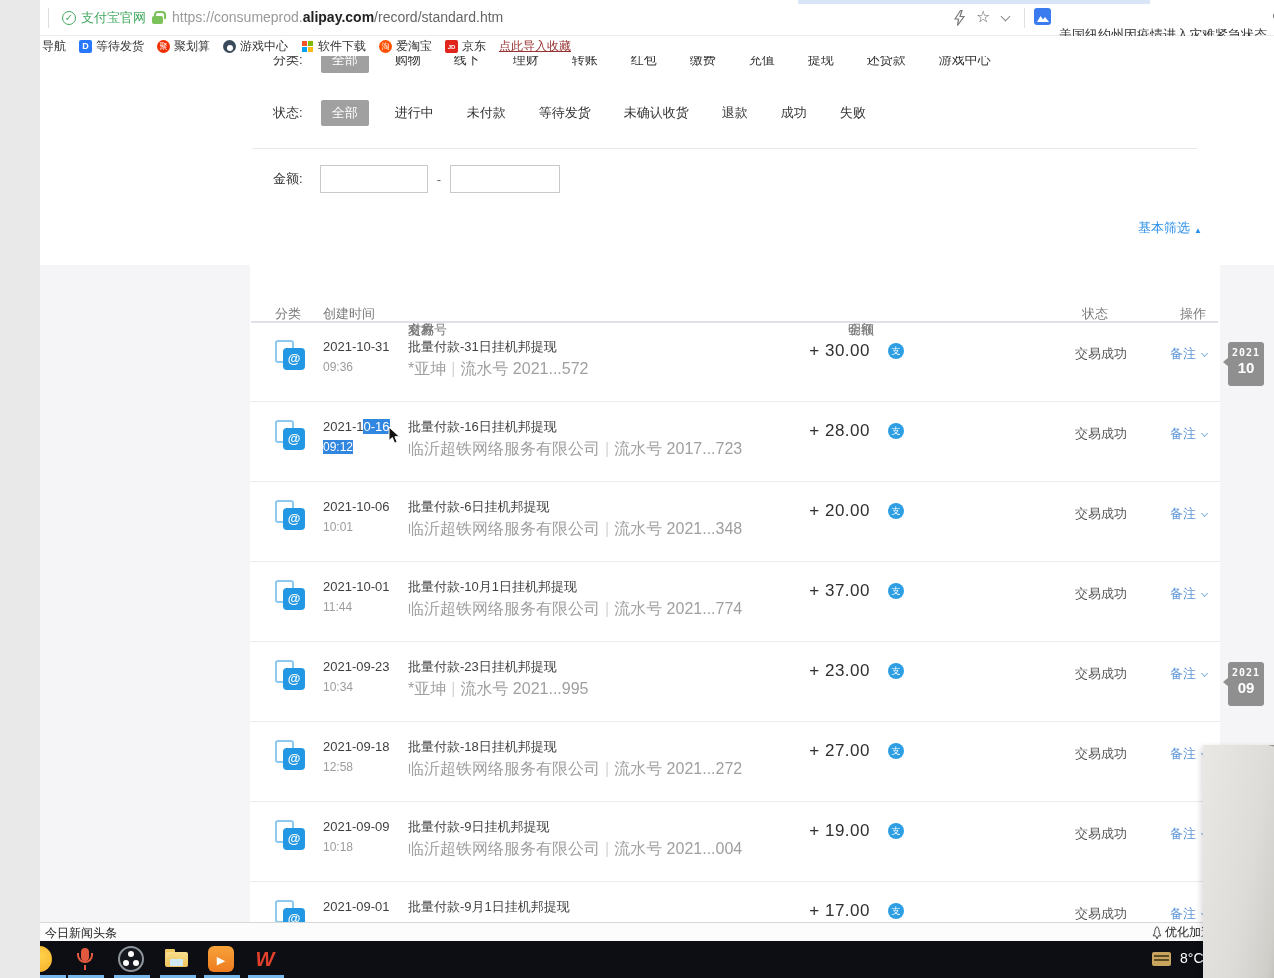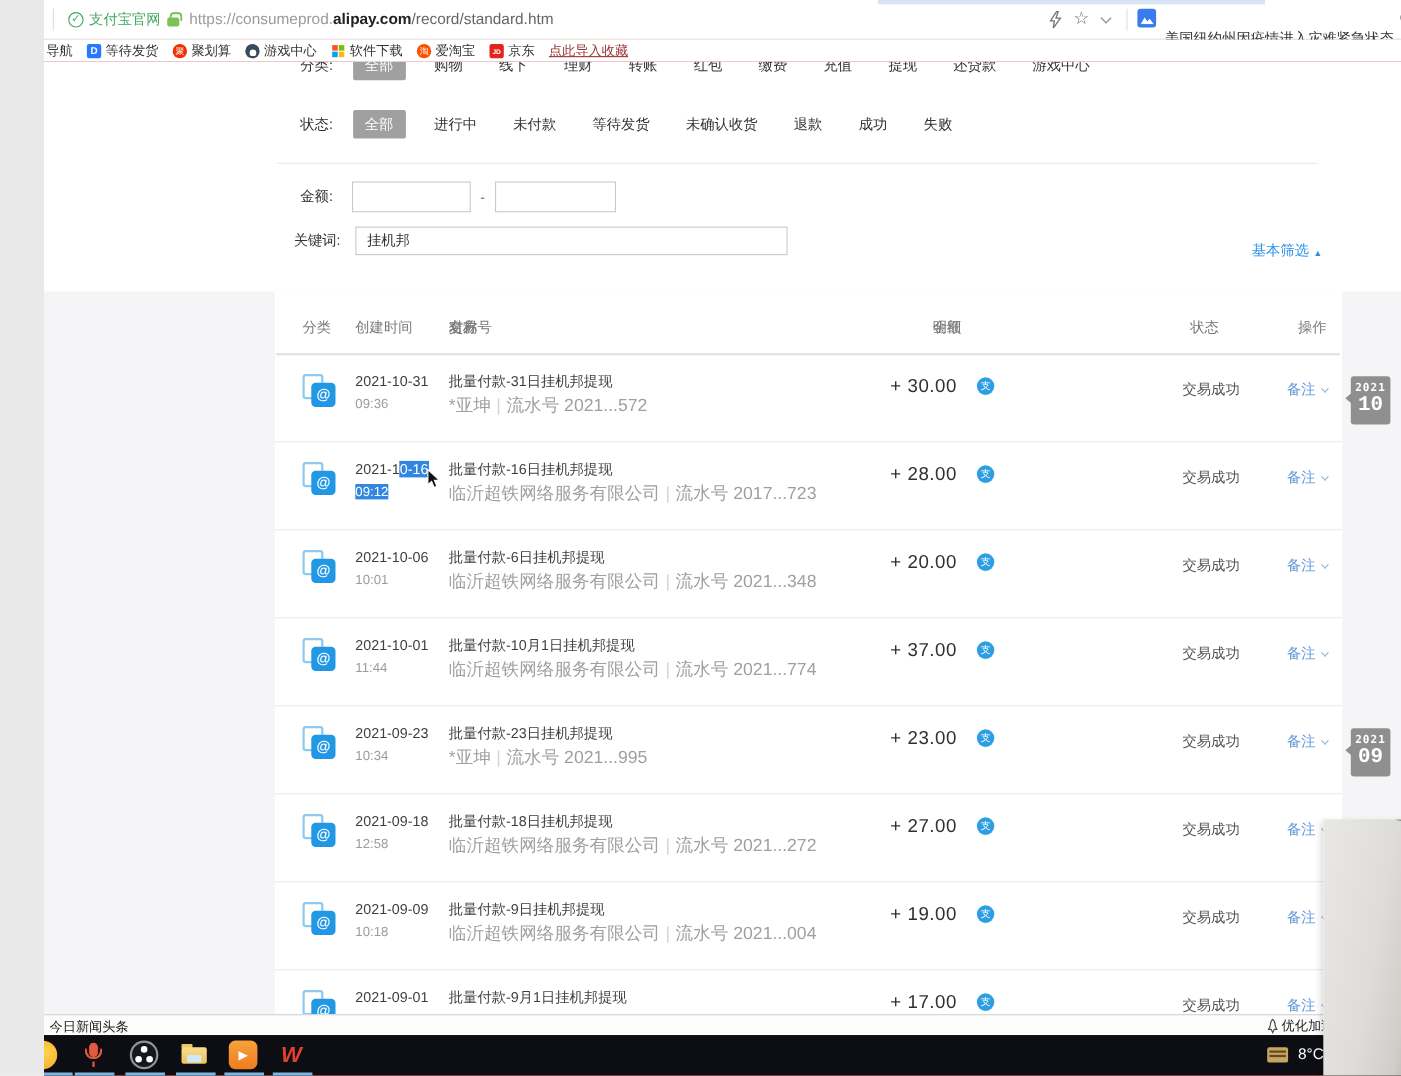--- a/index.html
+++ b/index.html
@@ -75,21 +75,21 @@
   .kw-input { width:393px; height:26px; border:1px solid #c9c9c9; background:#fff; padding-left:10px;
               font-size:13px; color:#333; font-family:inherit; }
   .collapse-link { position:absolute; left:1098px; top:163px; color:#2a8fe8; font-size:13px; cursor:pointer;
                    display:flex; align-items:center; gap:4px; }
   .caret-up-icon::before { content:"▲"; font-size:8px; }
 
   .content-bg { position:absolute; left:0; top:209px; width:1274px; height:657px; background:#f5f5f7; }
   .table-panel { position:absolute; left:210px; top:209px; width:970px; height:657px; background:#fff; overflow:visible; }
 
   .thead { position:absolute; top:24px; left:0; width:100%; height:18px; font-size:13px; color:#7a7a7a; }
-  .thead span { position:absolute; top:0; white-space:nowrap; }
+  .thead span { position:absolute; top:16px; white-space:nowrap; }
   .h-cat { left:25px; } .h-created { left:73px; } .h-name { left:158px; }
   .h-amt { left:598px; } .h-status { left:832px; } .h-action { left:930px; }
   .sep { color:#ccc; margin:0 6px; }
   .thead-line { position:absolute; top:56px; left:1px; width:967px; height:2px; background:#e1e0e8; }
 
   .trow { position:absolute; left:0; width:970px; height:80px; border-bottom:1px solid #ececec; }
   .r0{top:57px;} .r1{top:137px;} .r2{top:217px;} .r3{top:297px;} .r4{top:377px;}
   .r5{top:457px;} .r6{top:537px;} .r7{top:617px;}
 
   .txicon { position:absolute; left:25px; top:18px; width:30px; height:30px; }
@@ -113,21 +113,21 @@
               align-items:center; gap:6px; cursor:pointer; }
   .chev-sm { width:5px; height:5px; border-right:1.5px solid #8ab4de; border-bottom:1.5px solid #8ab4de;
              transform:rotate(45deg); display:inline-block; margin-top:-2px; }
 
   .badge { position:absolute; left:978px; top:20px; width:36px; height:44px; background:#8f8f8f;
            border-radius:3px; color:#fff; text-align:center; z-index:5; }
   .badge::before { content:""; position:absolute; left:-5px; top:15px; border-top:5px solid transparent;
                    border-bottom:5px solid transparent; border-right:6px solid #8f8f8f; }
   .badge-year { display:block; font-family:"DejaVu Sans Mono",monospace; font-size:10px; font-weight:bold;
                 letter-spacing:1px; margin-top:5px; }
-  .badge-month { display:block; font-family:Liberation Mono, monospace; font-size:19px; font-weight:bold;
+  .badge-month { display:block; font-family:Liberation Sans, sans-serif; font-size:15px; font-weight:bold;
                  line-height:20px;text-align:center; }
 
   .sel { background:#3186e0; color:#fff; }
   .cursor { position:absolute; left:138px; top:24px; z-index:6; }
 
   
   .newsbar { position:absolute; top:922px; left:0; width:1274px; height:19px; background:#fcfcfc;
              border-top:1px solid #d8d8d8; font-size:12px; color:#222; z-index:10; }
   .news-left { position:absolute; left:5px; top:2px; }
   .speedup { position:absolute; left:1112px; top:1px; display:flex; align-items:center; gap:3px; }
@@ -268,24 +268,20 @@
 
     <div class="flt-divider"></div>
 
     <div class="flt-row amount-row">
       <span>金额:</span>
       <input class="amt-input" value="" style="">
       <span class="amt-dash">-</span>
       <input class="amt-input" value="" style="">
     </div>
 
-    <div class="flt-row keyword-row">
-      <span class="kw-label">关键词:</span>
-      <input class="kw-input" value="挂机邦" style="">
-    </div>
 
     <div class="collapse-link">
       <span>基本筛选</span>
       <span class="caret-up-icon"></span>
     </div>
 
     <div class="content-bg"></div>
 
     <div class="table-panel">
 

